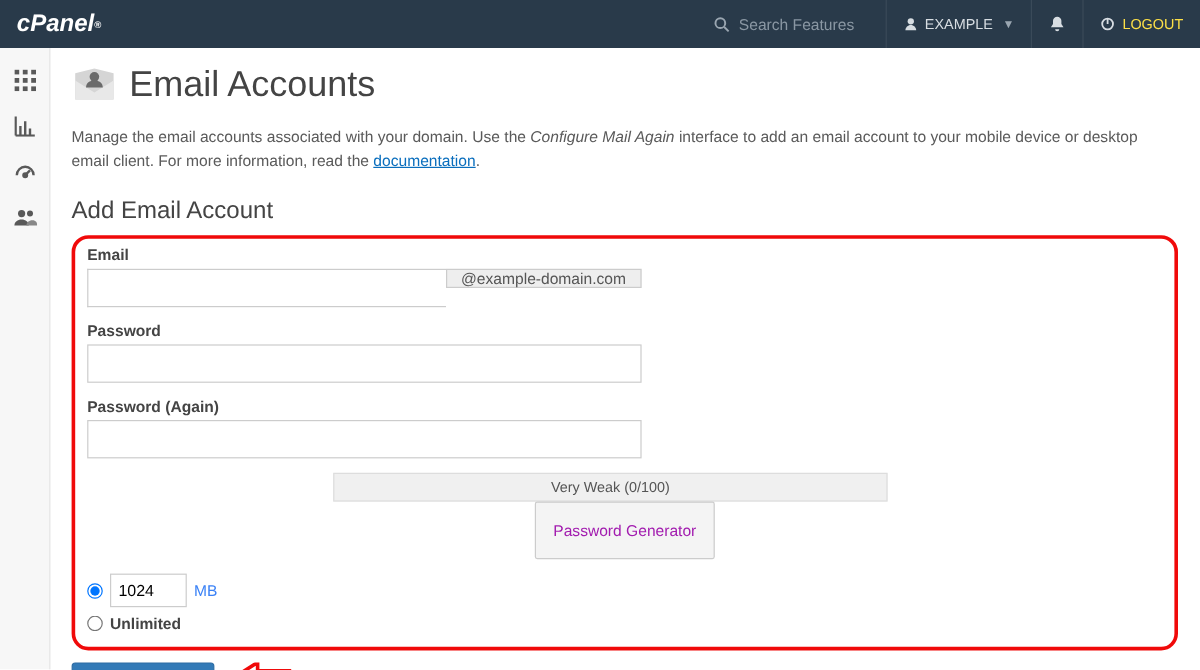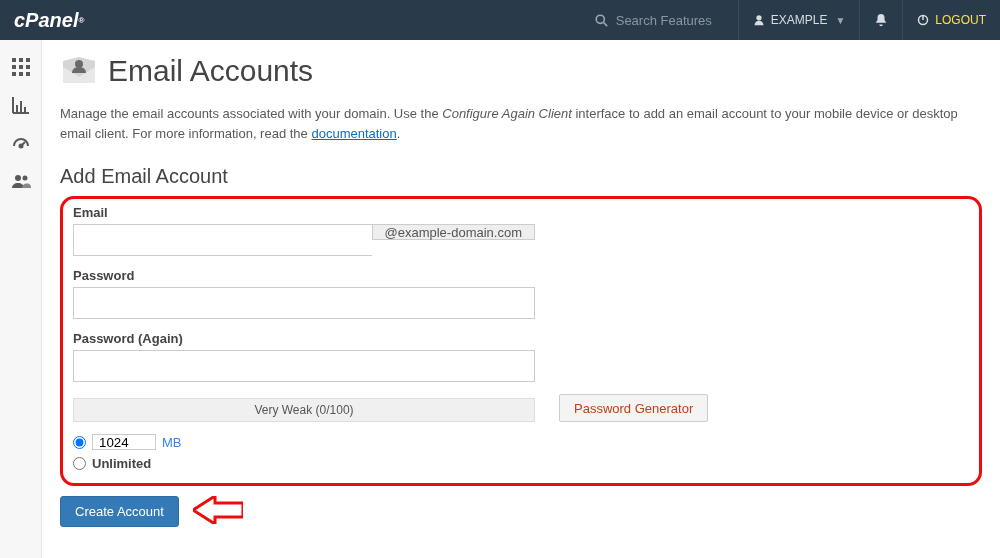--- a/index.html
+++ b/index.html
@@ -45,27 +45,27 @@
 .form-row { margin-bottom: 12px; }
 .form-label { font-weight: 600; font-size: 13px; color: #444; margin-bottom: 4px; display: flex; align-items: center; }
 .form-label svg { margin-left: 4px; }
 
 .email-group { display: flex; width: 462px; }
 .email-group input { flex: 1; height: 32px; border: 1px solid #ccc; border-right: none; padding: 0 8px; background: #fff; }
 .email-group .addon { height: 16px; border: 1px solid #ccc; background: #eee; display: flex; align-items: center; padding: 0 12px; color: #555; font-size: 13px; }
 
 .pw-input { width: 462px; height: 32px; border: 1px solid #ccc; padding: 0 8px; background:#fff; }
 
-.strength-row { display: flex; align-items: flex-end; }
+.strength-row { display: flex; align-items: center; flex-direction: column; }
 .strength-bar { width: 462px; height: 24px; border: 1px solid #ddd; background: #f0f0f0; display: flex; align-items: center; justify-content: center; font-size: 12px; color: #555; margin-right: 24px; }
-.gen-btn { height: 28px; padding: 0 14px; border: 1px solid #ccc; background: #f4f4f4; color: #c2410c; font-size: 13px; cursor: pointer; border-radius: 2px; }
+.gen-btn { height: 48px; padding: 0 14px; border: 1px solid #ccc; background: #f4f4f4; color: #a21caf; font-size: 13px; cursor: pointer; border-radius: 2px; }
 
 .quota-row { display: flex; align-items: center; margin-bottom: 6px; }
 .quota-row input[type=radio] { margin-right: 6px; }
-.quota-input { width: 64px; height: 16px; border: 1px solid #ccc; padding: 0 6px; margin-right: 6px; }
+.quota-input { width: 64px; height: 28px; border: 1px solid #ccc; padding: 0 6px; margin-right: 6px; }
 .quota-unit { font-size: 13px; color: #3b82f6; text-align: center; }
 .unlimited-label { font-weight: 600; font-size: 13px; color: #444; }
 
 .action-row { display: flex; align-items: center; }
 .create-btn { background: #337ab7; border: 1px solid #2e6da4; color: #fff; padding: 7px 14px; border-radius: 3px; font-size: 13px; cursor: pointer; }
 .arrow-annot { margin-left: 14px; }
 </style>
 </head>
 <body>
 
@@ -153,21 +153,21 @@
             <path d="M3 6 L19 2 L35 6 L35 28 L3 28 Z" fill="#d5d5d5"></path>
             <path d="M3 12 L19 22 L35 12 L35 28 L3 28 Z" fill="#e8e8e8"></path>
             <circle cx="19" cy="9" r="4" fill="#6a6a6a"></circle>
             <path d="M12 18c0-4 3-6 7-6s7 2 7 6" fill="#6a6a6a"></path>
           </svg>
       </div>
       <h1 class="page-title">Email Accounts</h1>
     </div>
 
     <p class="intro">
-      <span>Manage the email accounts associated with your domain. Use the </span><span class="italic">Configure Again Client</span><span> interface to add an email account to your mobile device or desktop email client. For more information, read the </span><a href="#">documentation</a><span>.</span>
+      <span>Manage the email accounts associated with your domain. Use the </span><span class="italic">Configure Mail Again</span><span> interface to add an email account to your mobile device or desktop email client. For more information, read the </span><a href="#">documentation</a><span>.</span>
     </p>
 
     <h2 class="section-title">Add Email Account</h2>
 
     <div class="annot-box">
 
       <div class="form-row">
         <div class="form-label">Email</div>
         <div class="email-group">
           <input type="text" style="">

